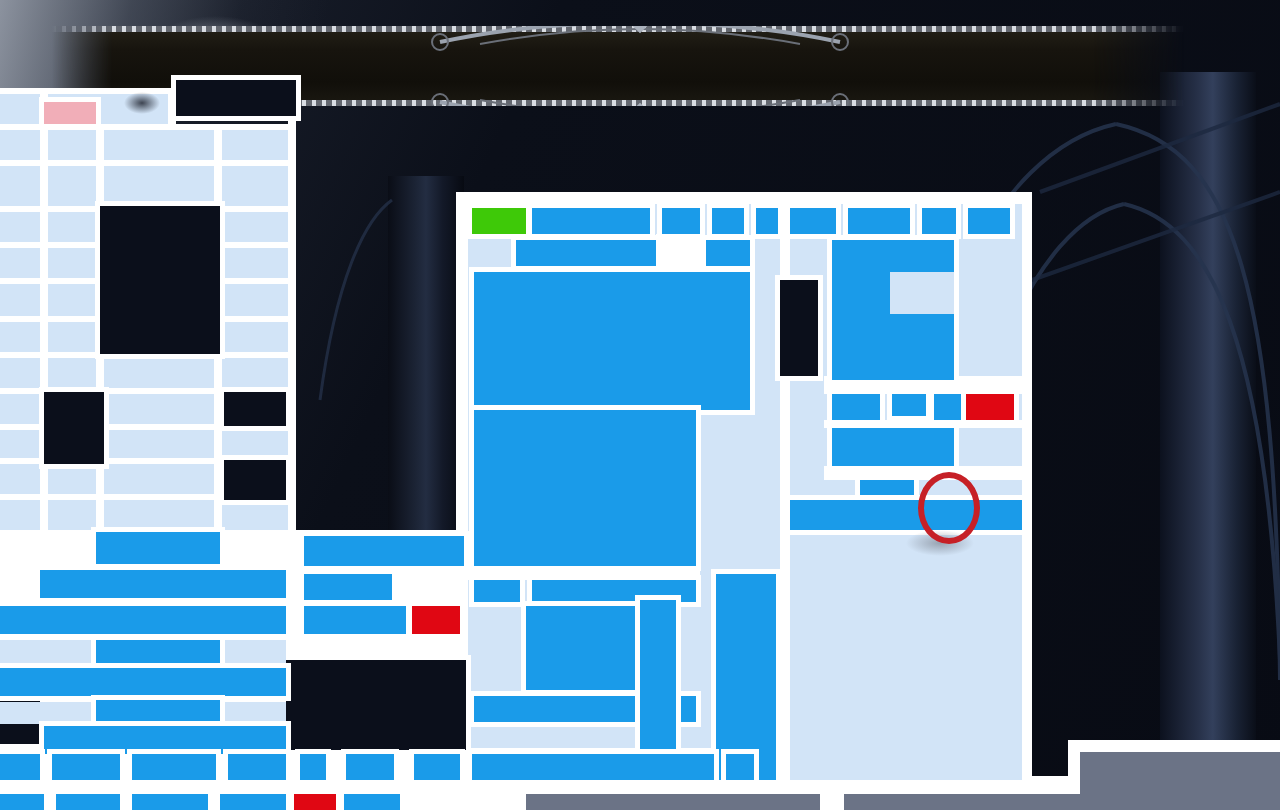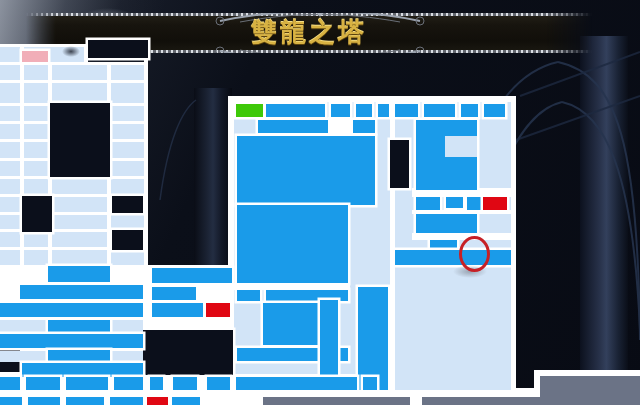--- a/index.html
+++ b/index.html
@@ -76,21 +76,20 @@
         <path d="M40 15 C95 5, 145 5, 200 15"></path>
         <path d="M40 43 C95 53, 145 53, 200 43"></path>
         <circle cx="20" cy="14" r="4"></circle>
         <circle cx="220" cy="14" r="4"></circle>
         <circle cx="20" cy="44" r="4"></circle>
         <circle cx="220" cy="44" r="4"></circle>
       </g>
       <rect x="116" y="0" width="8" height="8" transform="rotate(45 120 4)" fill="#aab1bc"></rect>
       <rect x="116" y="46" width="8" height="8" transform="rotate(45 120 50)" fill="#aab1bc"></rect>
     </svg>
-    <div class="map-title">雙龍之塔</div>
   </div>
 
   <div id="map">
       <div class="cell" style="left: 228px; top: 96px; width: 168px; height: 284px; background: rgb(255, 255, 255);"></div>
       <div class="cell" style="left: 390px; top: 96px; width: 126px; height: 299px; background: rgb(255, 255, 255);"></div>
       <div class="cell" style="left: 0px; top: 265px; width: 148px; height: 140px; background: rgb(255, 255, 255);"></div>
       <div class="cell" style="left: 144px; top: 265px; width: 92px; height: 69px; background: rgb(255, 255, 255);"></div>
       <div class="cell" style="left: 144px; top: 372px; width: 246px; height: 33px; background: rgb(255, 255, 255);"></div>
       <div class="cell" style="left: 388px; top: 388px; width: 152px; height: 17px; background: rgb(255, 255, 255);"></div>
       <div class="cell" style="left: 534px; top: 370px; width: 106px; height: 35px; background: rgb(255, 255, 255);"></div>

